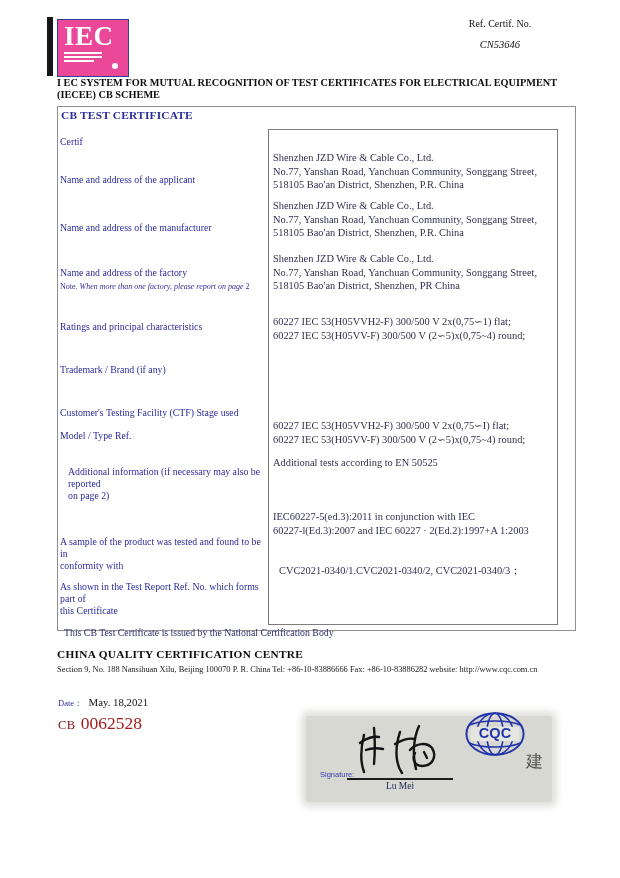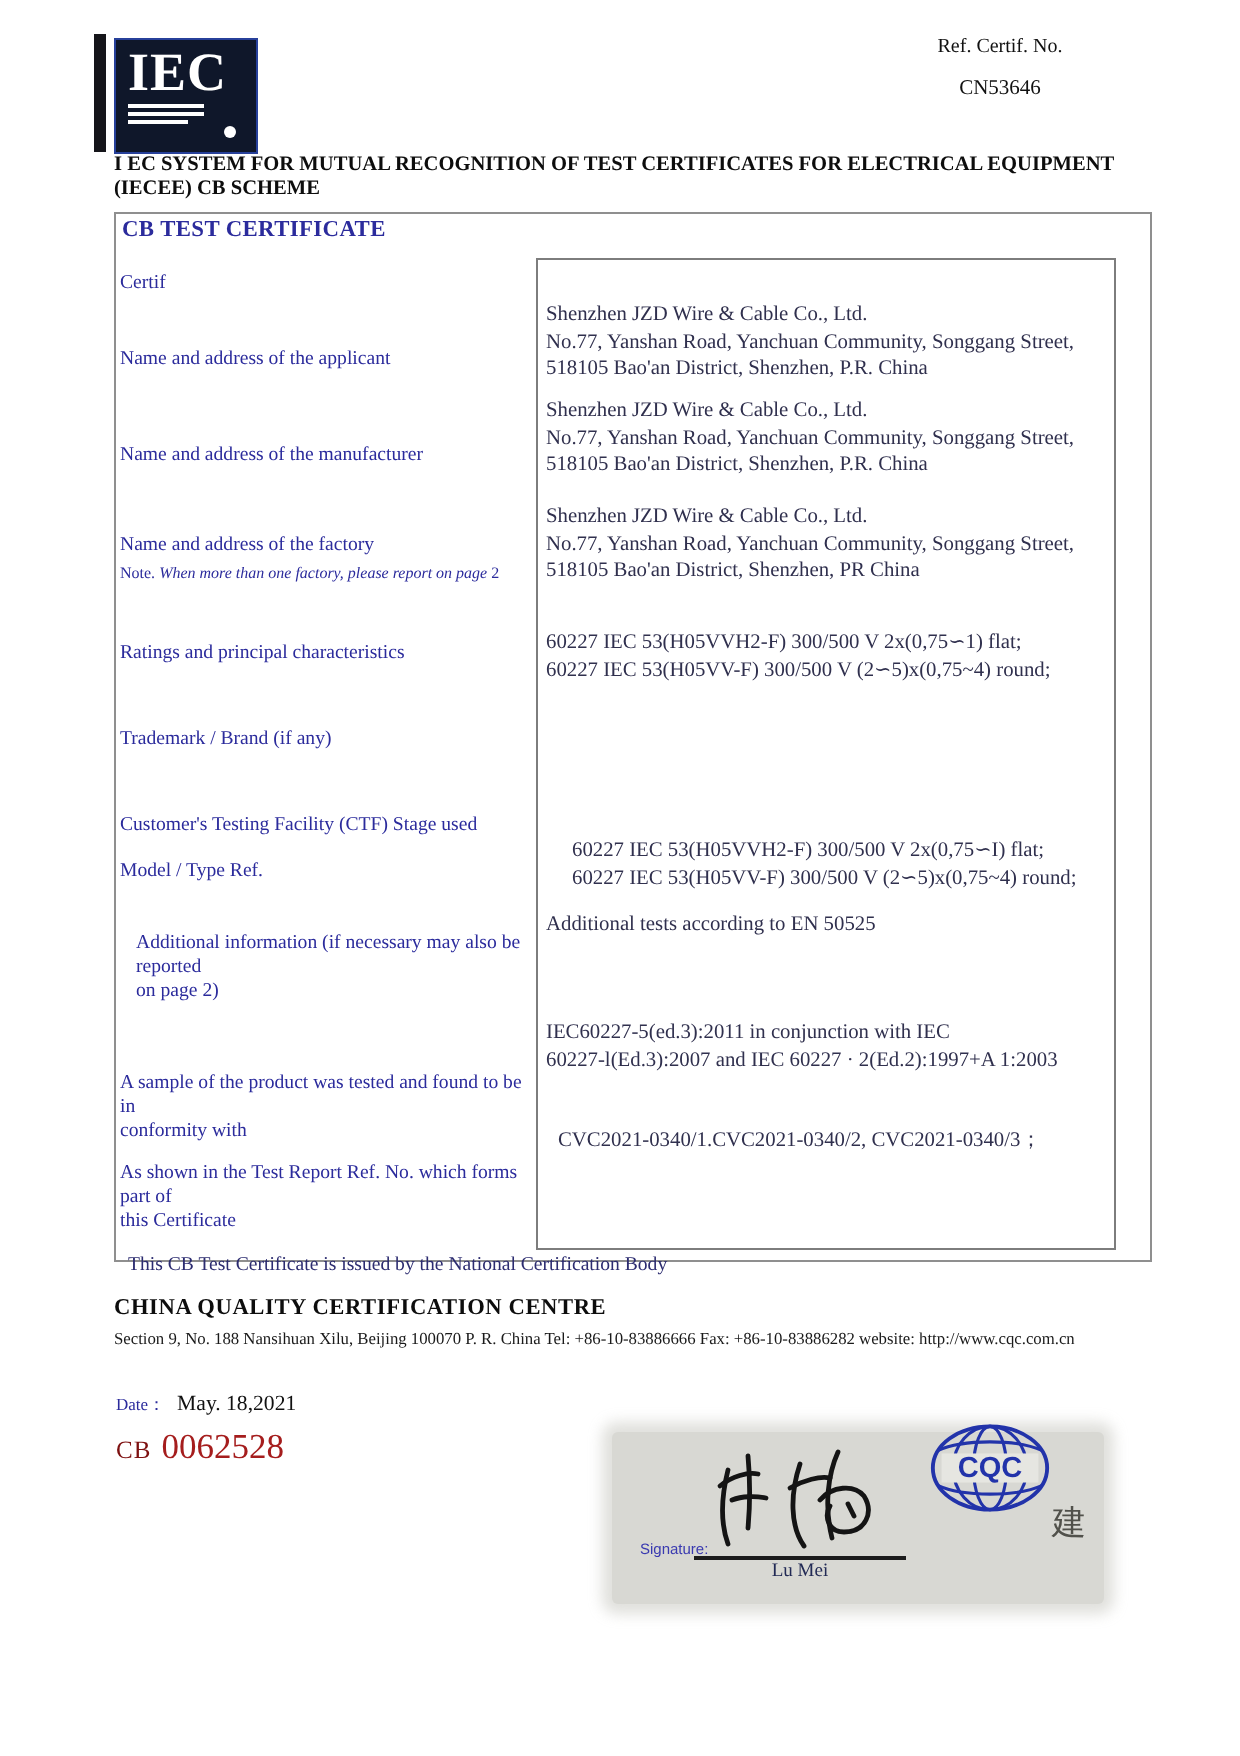--- a/index.html
+++ b/index.html
@@ -4,31 +4,31 @@
 <style>
   * { margin:0; padding:0; box-sizing:border-box; }
   html,body { background:#fff; }
   #page {
     position:relative; width:620px; height:878px; background:#ffffff;
     font-family:"Liberation Serif","DejaVu Serif",serif; color:#111; overflow:hidden;
   }
   .abs { position:absolute; }
   
   .iec-spine { left:47px; top:17px; width:6px; height:59px; background:#15151a; }
-  .iec-box   { left:57px; top:19px; width:72px; height:58px; background:#0f172a;
+  .iec-box   { left:57px; top:19px; width:72px; height:58px; background:#ec4899;
                border:1px solid #27409a; padding:2px 0 0 6px; }
   .iec-text  { color:#fff; font-weight:700; font-size:27px; line-height:28px;
                letter-spacing:0.5px; font-family:"Liberation Serif",serif; }
   .iec-lines i { display:block; height:2px; background:#fff; margin-top:2px; }
   .iec-l1 { width:38px; } .iec-l2 { width:38px; } .iec-l3 { width:30px; }
   .iec-dot { position:absolute; right:10px; bottom:7px; width:6px; height:6px;
              border-radius:50%; background:#fff; }
   
   .ref-label { left:430px; top:18px; width:140px; text-align:center; font-size:10px; }
-  .ref-no    { left:430px; top:39px; width:140px; text-align:center; font-size:10.5px; }
+  .ref-no    { left:430px; top:39px; width:140px; text-align:center; font-size:10.5px;font-style:italic; }
   .scheme    { left:57px; top:77px; width:525px; font-size:10.3px; font-weight:700;
                line-height:12px; color:#0d0d0d; }
   
   .outer-box { left:57px; top:106px; width:519px; height:525px; border:1px solid #8f8f8f; }
   .inner-box { left:268px; top:129px; width:290px; height:496px; border:1px solid #7d7d7d; }
   .cb-title  { left:61px; top:109px; font-size:11.4px; font-weight:700; color:#2b2b9c;
                letter-spacing:0.2px; }
   .lbl { color:#2b2b9c; font-size:9.8px; line-height:11.8px; white-space:pre-line;
          width:205px; }
   .val { color:#30304e; font-size:10.4px; line-height:13.5px; white-space:pre-line;
@@ -106,21 +106,21 @@
 No.77, Yanshan Road, Yanchuan Community, Songgang Street,
 518105 Bao'an District, Shenzhen, P.R. China</div>
   <div class="abs val" style="left:273px;top:199px">Shenzhen JZD Wire &amp; Cable Co., Ltd.
 No.77, Yanshan Road, Yanchuan Community, Songgang Street,
 518105 Bao'an District, Shenzhen, P.R. China</div>
   <div class="abs val" style="left:273px;top:252px">Shenzhen JZD Wire &amp; Cable Co., Ltd.
 No.77, Yanshan Road, Yanchuan Community, Songgang Street,
 518105 Bao'an District, Shenzhen, PR China</div>
   <div class="abs val" style="left:273px;top:315px">60227 IEC  53(H05VVH2-F) 300/500 V 2x(0,75∽1) flat;
 60227 IEC  53(H05VV-F) 300/500 V (2∽5)x(0,75~4) round;</div>
-  <div class="abs val" style="left:286px;top:419px">60227 IEC  53(H05VVH2-F) 300/500 V 2x(0,75∽I) flat;
+  <div class="abs val" style="left:273px;top:419px">60227 IEC  53(H05VVH2-F) 300/500 V 2x(0,75∽I) flat;
 60227 IEC  53(H05VV-F) 300/500 V (2∽5)x(0,75~4) round;</div>
   <div class="abs val" style="left:273px;top:456px">Additional tests according to EN 50525</div>
   <div class="abs val" style="left:273px;top:510px">IEC60227-5(ed.3):2011 in conjunction with IEC
 60227-l(Ed.3):2007 and IEC 60227 · 2(Ed.2):1997+A 1:2003</div>
   <div class="abs val" style="left:279px;top:564px">CVC2021-0340/1.CVC2021-0340/2, CVC2021-0340/3；</div>
 
   <div class="abs issued-note">This CB Test Certificate is issued by the National Certification Body</div>
 
   <div class="abs ncb-name">CHINA QUALITY CERTIFICATION CENTRE</div>
   <div class="abs ncb-addr">Section 9, No. 188 Nansihuan Xilu, Beijing 100070 P. R. China Tel: +86-10-83886666 Fax: +86-10-83886282 website: http://www.cqc.com.cn</div>

